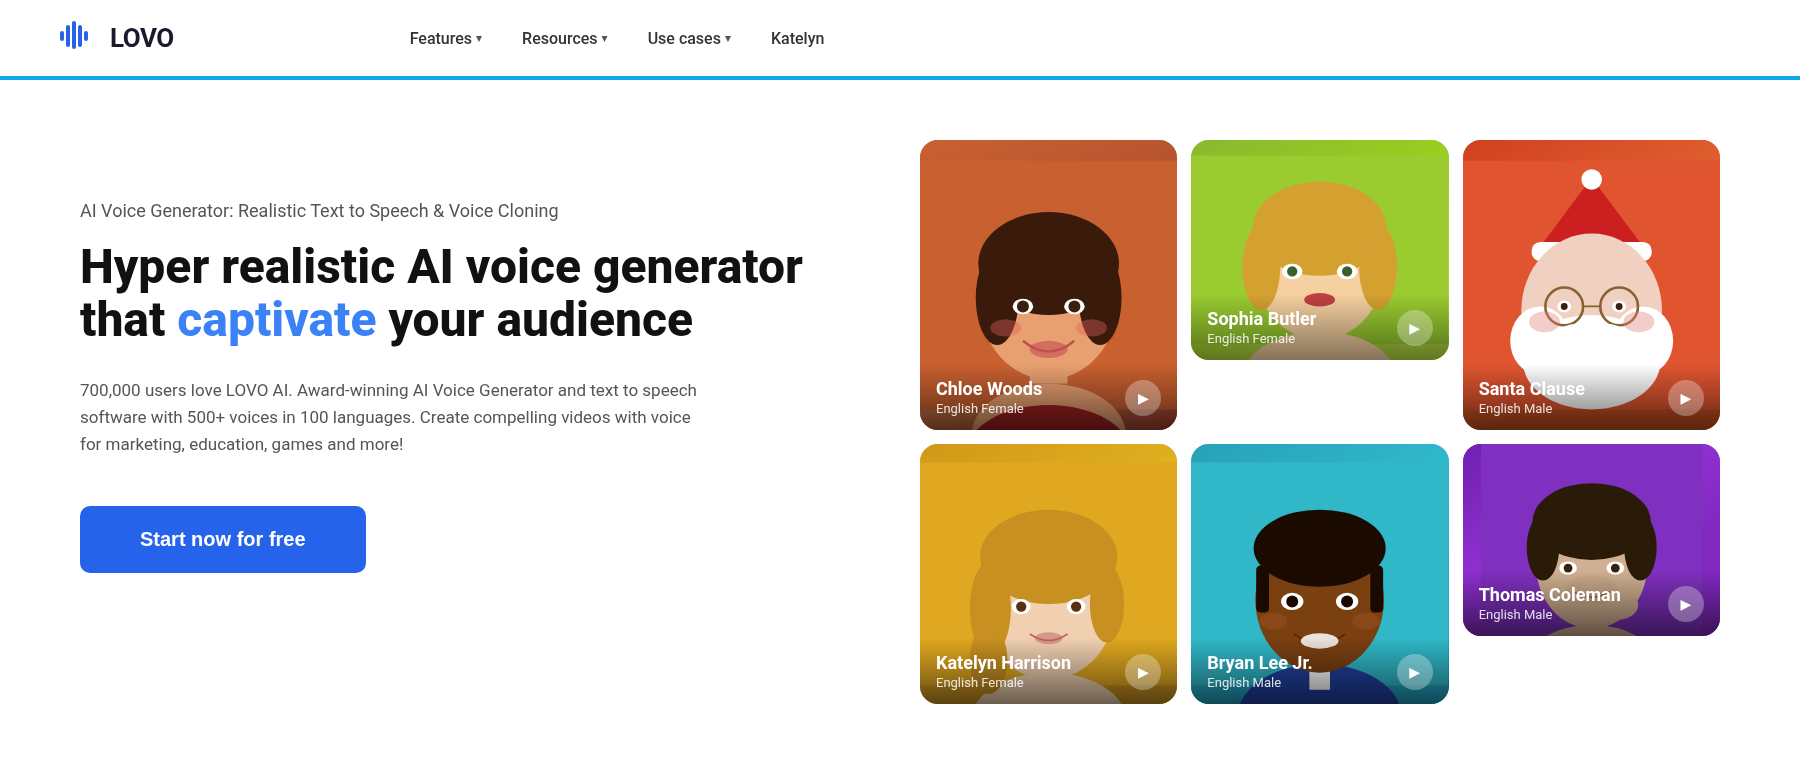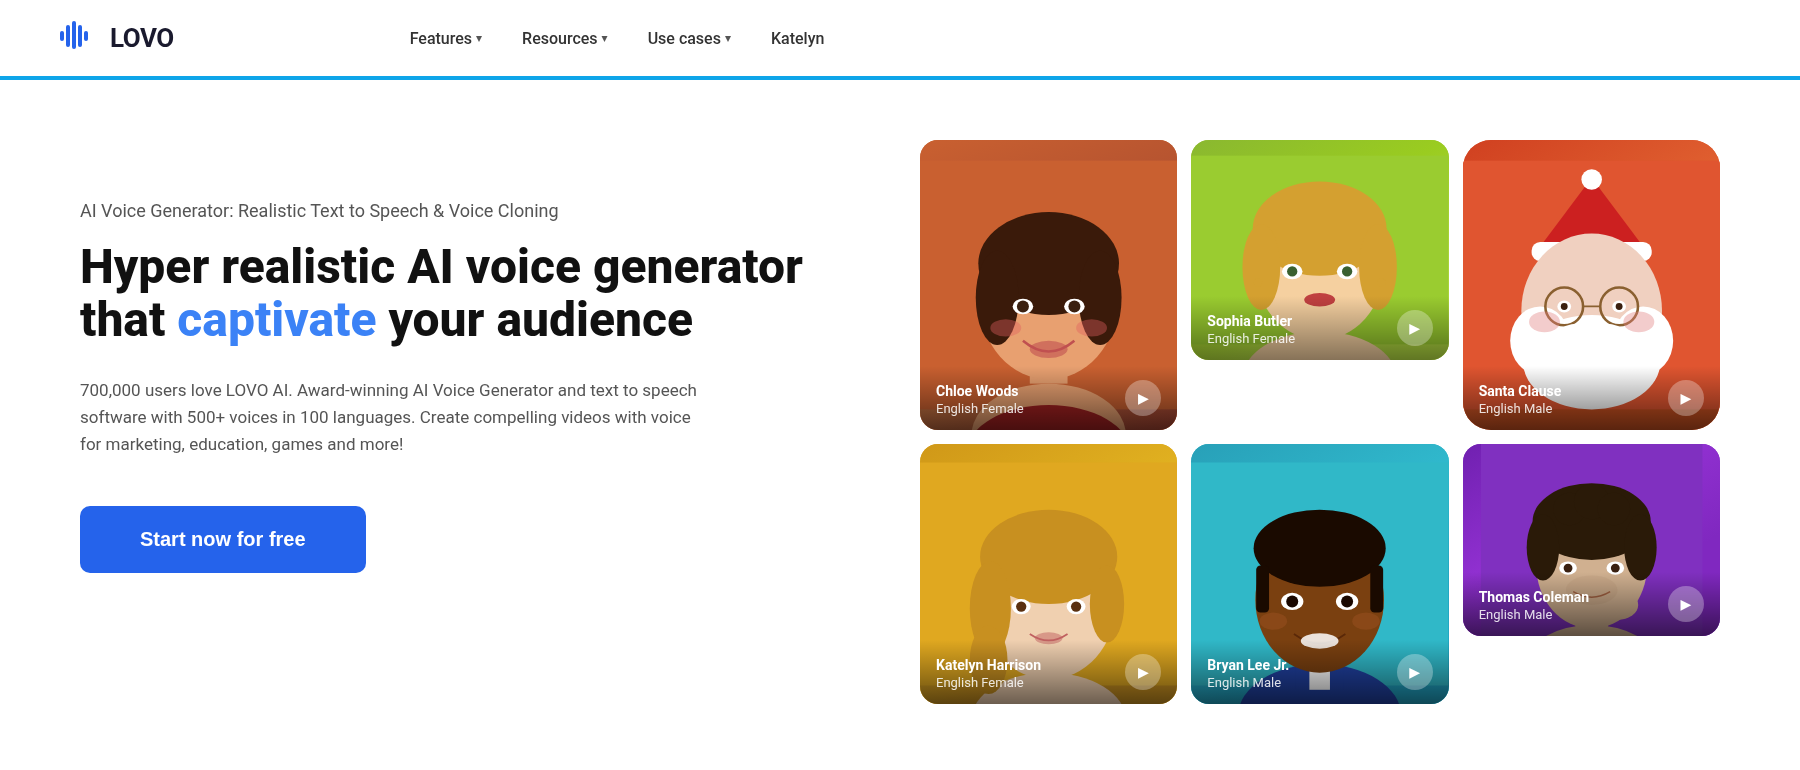--- a/index.html
+++ b/index.html
@@ -72,21 +72,21 @@
     }
 
     .voice-card {
       border-radius: 18px; overflow: hidden; position: relative;
       cursor: pointer; display: flex; flex-direction: column;
     }
 
     
     .card-chloe { height: 290px; background: #c96a30; }
     .card-sophia { height: 220px; background: #a8c840; }
-    .card-santa { height: 290px; background: #e05a30; border-radius: 28px; }
+    .card-santa { height: 290px; background: #e05a30; }
 
     
     .card-katelyn { height: 260px; background: #e0a820; }
     .card-bryan { height: 260px; background: #30b8c8; }
     .card-thomas { height: 192px; background: #8030c0; }
 
     
     .face-chloe {
       background: linear-gradient(160deg, #c96030 0%, #b05030 40%, #c07040 70%, #a04030 100%);
     }
@@ -106,21 +106,21 @@
       background: linear-gradient(150deg, #7020b0 0%, #9030d0 40%, #8028c0 70%);
     }
 
     .card-overlay {
       position: absolute; bottom: 0; left: 0; right: 0;
       padding: 14px 16px 14px;
       background: linear-gradient(transparent, rgba(0,0,0,0.55));
       display: flex; align-items: flex-end; justify-content: space-between;
     }
     .card-info .card-name {
-      font-size: 14px; font-weight: 700; color: #fff;
+      font-size: 18px; font-weight: 700; color: #fff;
     }
     .card-info .card-lang {
       font-size: 13px; color: rgba(255,255,255,0.85); margin-top: 2px;
     }
     .play-btn {
       width: 36px; height: 36px; border-radius: 50%;
       background: rgba(255,255,255,0.3);
       display: flex; align-items: center; justify-content: center;
       color: #fff; font-size: 14px; flex-shrink: 0;
     }

